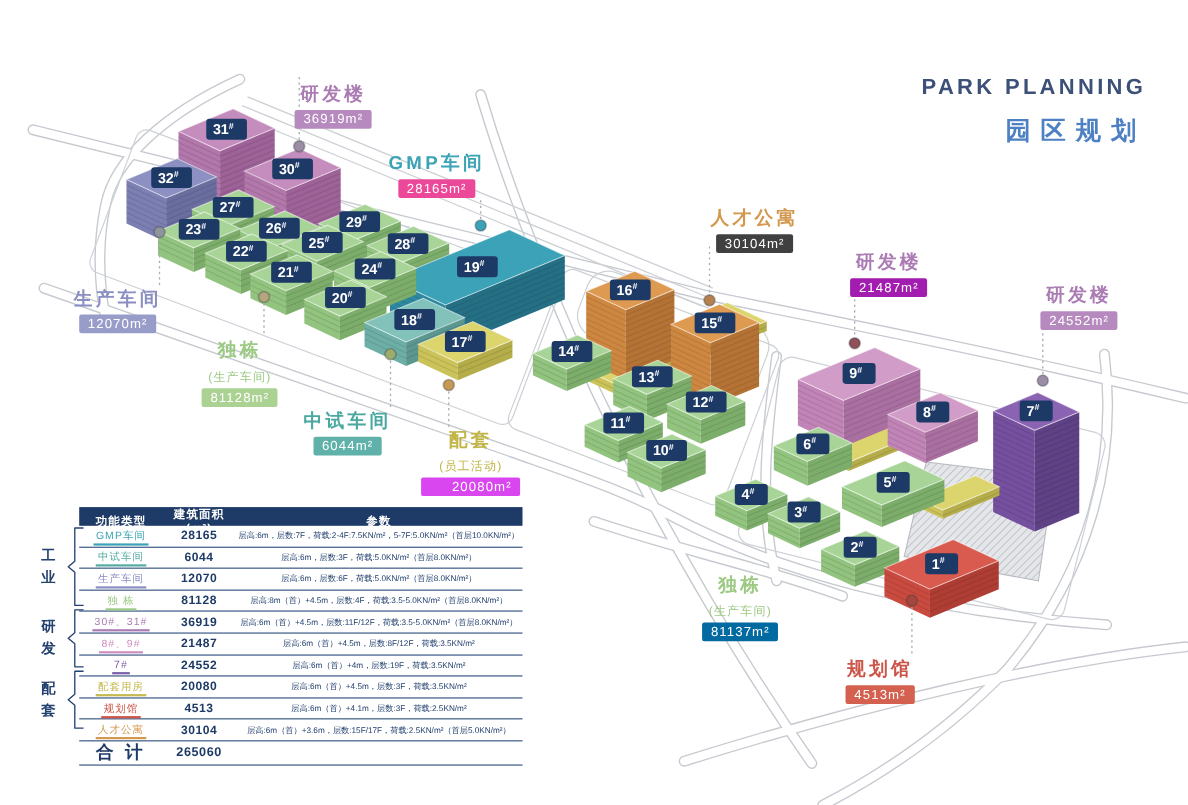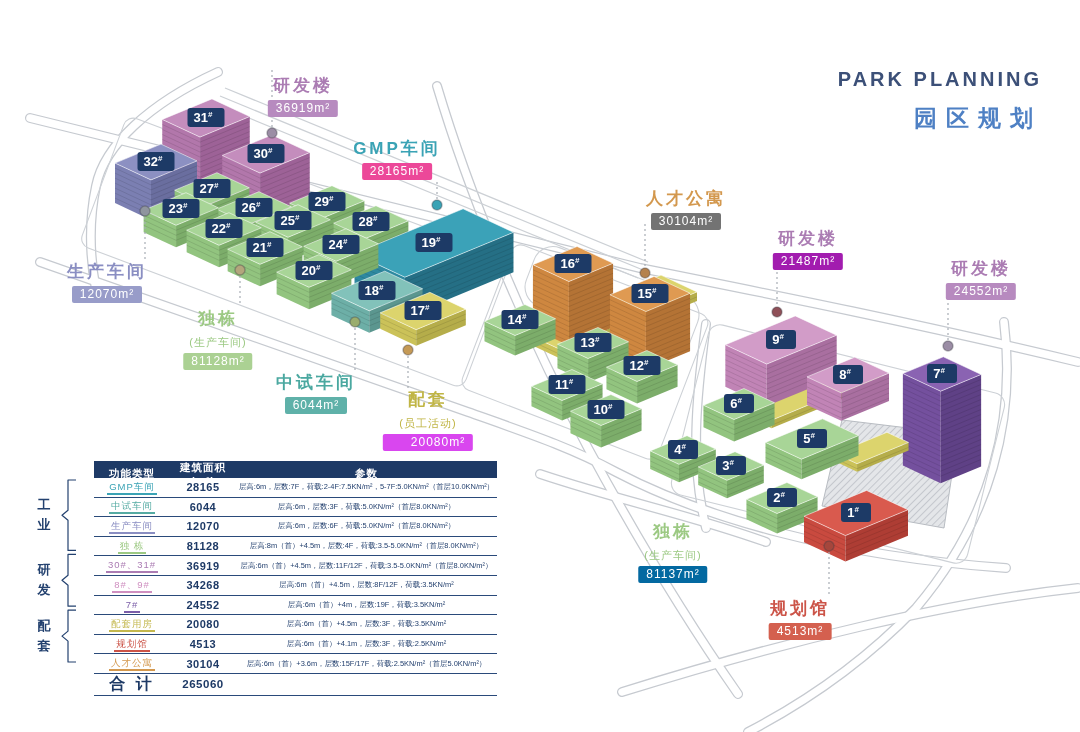--- a/index.html
+++ b/index.html
@@ -11,21 +11,21 @@
   .title-block{position:absolute;right:38px;top:68px;text-align:right;}
   .title-en{font-size:20px;letter-spacing:3px;color:#3c5078;font-weight:600;}
   .title-zh{font-size:23px;letter-spacing:9px;color:#4e80c4;font-weight:bold;margin-top:12px;}
   
   .map-label{position:absolute;transform:translateX(-50%);text-align:center;white-space:nowrap;}
   .map-label .lab-name{font-size:17px;font-weight:bold;letter-spacing:3px;}
   .map-label .lab-sub{font-size:11px;letter-spacing:1px;margin-top:5px;}
   .map-label .lab-area{display:inline-block;margin-top:3px;font-size:12px;color:#fff;
       padding:1px 8px 2px 8px;border-radius:2px;letter-spacing:1px;}
   
-  .ptable{position:absolute;left:94px;top:461px;width:403px;font-size:10px;color:#1e3a66;}
+  .ptable{position:absolute;left:72px;top:461px;width:403px;font-size:10px;color:#1e3a66;}
   .prow{display:grid;grid-template-columns:76px 66px 1fr;align-items:center;
         height:18.6px;border-bottom:1px solid #2a4a7a;}
   .phead{background:#1e3a66;color:#ffffff;height:17px;border-bottom:none;font-weight:bold;}
   .phead div{text-align:center;font-size:10.5px;letter-spacing:1px;}
   .cell-type{text-align:center;}
   .cell-type span{font-size:9.5px;letter-spacing:1px;padding:0 2px 1px 2px;border-bottom:2px solid;}
   .cell-area{text-align:center;font-size:11px;font-weight:600;letter-spacing:0.5px;}
   .cell-params{text-align:center;font-size:7.6px;transform:scale(0.98);color:#24416f;}
   .total-row{height:21px;}
   .total-row .cell-type{font-size:16px;font-weight:bold;letter-spacing:3px;}
@@ -605,21 +605,21 @@
         <div class="lab-name" style="color: rgb(74, 168, 160);">中试车间</div>
         <div><span class="lab-area" style="background: rgb(95, 177, 169);">6044m²</span></div>
       </div>
       <div class="map-label" style="left: 428px; top: 388px;">
         <div class="lab-name" style="color: rgb(192, 181, 69);">配套</div>
         <div class="lab-sub" style="color: rgb(192, 181, 69);">(员工活动)</div>
         <div><span class="lab-area" style="background: #d946ef; padding-left: 28px;">20080m²</span></div>
       </div>
       <div class="map-label" style="left: 686px; top: 187px;">
         <div class="lab-name" style="color: rgb(211, 152, 78);">人才公寓</div>
-        <div><span class="lab-area" style="background: #737373;">30104m²</span></div>
+        <div><span class="lab-area" style="background: #404040;">30104m²</span></div>
       </div>
       <div class="map-label" style="left: 808px; top: 227px;">
         <div class="lab-name" style="color: rgb(171, 124, 179);">研发楼</div>
         <div><span class="lab-area" style="background: #a21caf;">21487m²</span></div>
       </div>
       <div class="map-label" style="left: 981px; top: 257px;">
         <div class="lab-name" style="color: rgb(171, 124, 179);">研发楼</div>
         <div><span class="lab-area" style="background: rgb(183, 138, 191);">24552m²</span></div>
       </div>
       <div class="map-label" style="left: 673px; top: 520px;">
@@ -658,21 +658,21 @@
         <div class="cell-area">81128</div>
         <div class="cell-params">层高:8m（首）+4.5m，层数:4F，荷载:3.5-5.0KN/m²（首层8.0KN/m²）</div>
       </div>
       <div class="prow">
         <div class="cell-type"><span style="color: rgb(171, 124, 179); border-bottom-color: rgb(171, 124, 179);">30#、31#</span></div>
         <div class="cell-area">36919</div>
         <div class="cell-params">层高:6m（首）+4.5m，层数:11F/12F，荷载:3.5-5.0KN/m²（首层8.0KN/m²）</div>
       </div>
       <div class="prow">
         <div class="cell-type"><span style="color: rgb(207, 143, 192); border-bottom-color: rgb(207, 143, 192);">8#、9#</span></div>
-        <div class="cell-area">34268</div>
+        <div class="cell-area">21487</div>
         <div class="cell-params">层高:6m（首）+4.5m，层数:8F/12F，荷载:3.5KN/m²</div>
       </div>
       <div class="prow">
         <div class="cell-type"><span style="color: rgb(123, 94, 168); border-bottom-color: rgb(123, 94, 168);">7#</span></div>
         <div class="cell-area">24552</div>
         <div class="cell-params">层高:6m（首）+4m，层数:19F，荷载:3.5KN/m²</div>
       </div>
       <div class="prow">
         <div class="cell-type"><span style="color: rgb(196, 184, 78); border-bottom-color: rgb(196, 184, 78);">配套用房</span></div>
         <div class="cell-area">20080</div>

